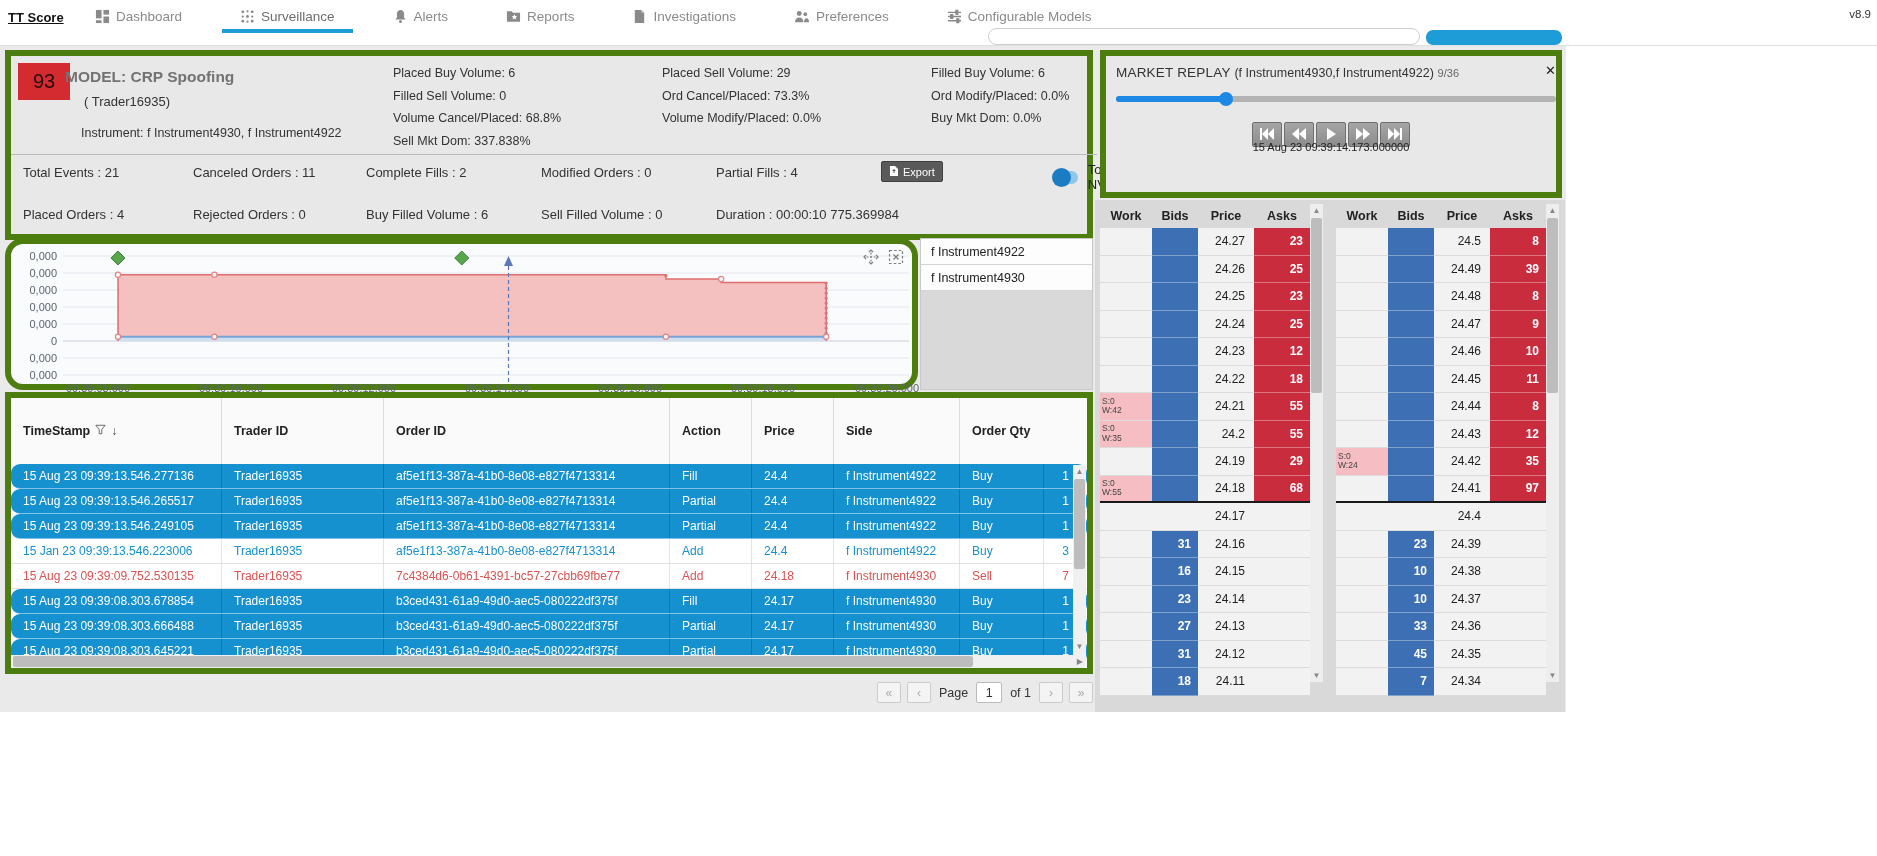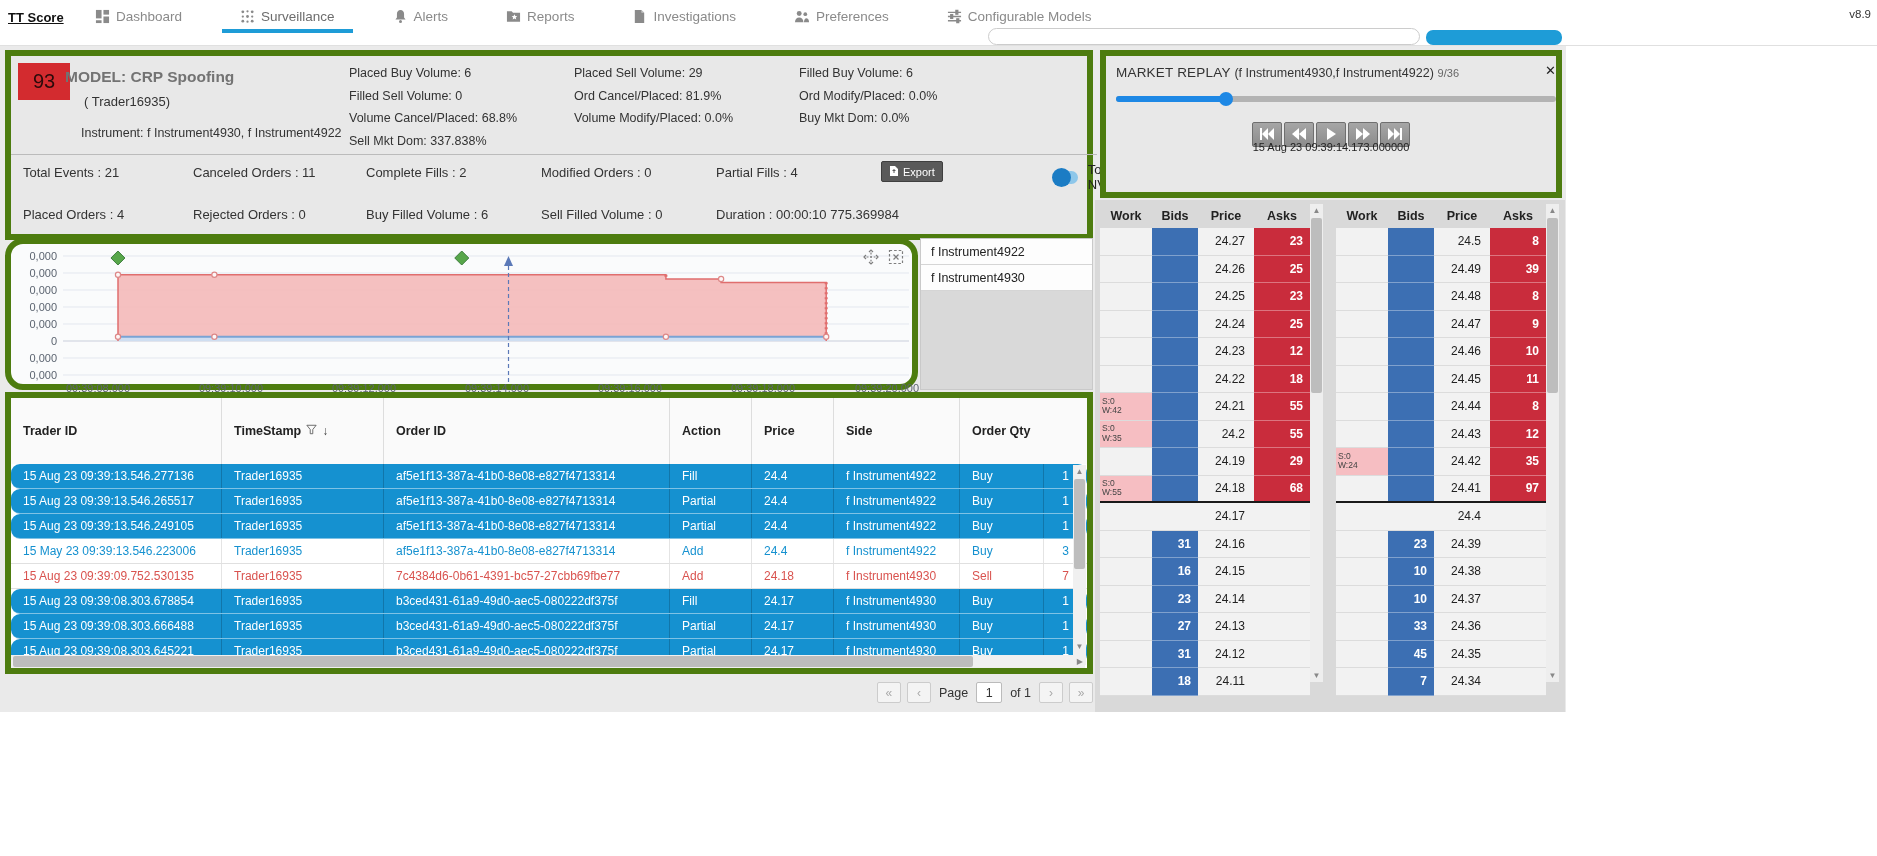--- a/index.html
+++ b/index.html
@@ -23,21 +23,21 @@
   .content { position:absolute; left:0; top:46px; width:1566px; height:666px; background:#eaeaea; }
   .card { position:absolute; background:#e8e8e8; border:6px solid #4d7c0f; }
 
   
   .model { left:5px; top:4px; width:1088px; height:190px; }
   .score { position:absolute; left:7px; top:7px; width:52px; height:37px; background:#d32b2f; color:#2b0b0b; font-size:20px; display:flex; align-items:center; justify-content:center; }
   .mtitle { position:absolute; left:54px; top:12px; font-size:15.5px; font-weight:bold; color:#737373; }
   .mtrader { position:absolute; left:73px; top:38px; font-size:13px; color:#333; }
   .minstr { position:absolute; left:70px; top:70px; font-size:12.5px; color:#333; }
   .stats { position:absolute; left:338px; top:6px; display:flex; }
-  .statcol { width:225px; }
+  .statcol { width:225px;margin-left:44px; }
   .statline { font-size:12.5px; color:#333; line-height:22.5px; white-space:nowrap; }
   .summary { position:absolute; left:0; top:98px; width:1086px; height:90px; border-top:1px solid #bbb; }
   .sumrow { position:absolute; left:12px; top:10px; display:grid; grid-template-columns:170px 173px 175px 175px 260px; font-size:13px; color:#333; white-space:nowrap; }
   .sumrow.r2 { top:52px; }
   .export { position:absolute; left:870px; top:6px; height:21px; padding:0 7px; background:#5a5a5a; border:1px solid #3f3f3f; border-radius:2px; color:#fff; font-size:11px; display:flex; align-items:center; gap:4px; cursor:pointer; font-family:inherit; }
   .toggle-wrap { position:absolute; left:1044px; top:7px; display:flex; align-items:center; gap:10px; }
   .toggle { position:relative; width:30px; height:13px; background:#8ec7ea; border-radius:7px; display:inline-block; cursor:pointer; }
   .toggle .knob { position:absolute; left:-3px; top:-3px; width:19px; height:19px; border-radius:50%; background:#1b7cc4; }
   .tlabel { font-size:13px; color:#222; }
 
@@ -216,21 +216,21 @@
       <div class="minstr">Instrument: f Instrument4930, f Instrument4922</div>
       <div class="stats" id="stats">
           <div class="statcol">
             <div class="statline">Placed Buy Volume: 6</div>
             <div class="statline">Filled Sell Volume: 0</div>
             <div class="statline">Volume Cancel/Placed: 68.8%</div>
             <div class="statline">Sell Mkt Dom: 337.838%</div>
           </div>
           <div class="statcol">
             <div class="statline">Placed Sell Volume: 29</div>
-            <div class="statline">Ord Cancel/Placed: 81.9%</div>
+            <div class="statline">Ord Cancel/Placed: 73.3%</div>
             <div class="statline">Volume Modify/Placed: 0.0%</div>
           </div>
           <div class="statcol">
             <div class="statline">Filled Buy Volume: 6</div>
             <div class="statline">Ord Modify/Placed: 0.0%</div>
             <div class="statline">Buy Mkt Dom: 0.0%</div>
           </div>
         </div>
       <div class="summary">
         <div class="sumrow" id="sumline1">
@@ -322,28 +322,28 @@
     </section>
 
     <section class="ilist" id="ilist">
         <div class="iitem">f Instrument4922</div>
         <div class="iitem">f Instrument4930</div>
       </section>
 
     <section class="card tablecard">
       <div class="trow thead" id="thead">
           <div class="th">
-            <span>Trader ID</span>
-          </div>
-          <div class="th">
             <span>TimeStamp</span>
             <span class="sorticon"><svg width="11" height="11" viewBox="0 0 13 12" fill="none" stroke="#555">
                 <path d="M1 1 H12 L8 6 V11 H5 V6 Z"></path>
               </svg></span>
             <span class="sorticon">↓</span>
+          </div>
+          <div class="th">
+            <span>Trader ID</span>
           </div>
           <div class="th">
             <span>Order ID</span>
           </div>
           <div class="th">
             <span>Action</span>
           </div>
           <div class="th">
             <span>Price</span>
           </div>
@@ -379,21 +379,21 @@
             <div class="td td0">15 Aug 23 09:39:13.546.249105</div>
             <div class="td td1">Trader16935</div>
             <div class="td td2">af5e1f13-387a-41b0-8e08-e827f4713314</div>
             <div class="td td3">Partial</div>
             <div class="td td4">24.4</div>
             <div class="td td5">f Instrument4922</div>
             <div class="td td6">Buy</div>
             <div class="td td7">1</div>
           </div>
           <div class="trow add-buy">
-            <div class="td td0">15 May 23 09:39:13.546.223006</div>
+            <div class="td td0">15 Jan 23 09:39:13.546.223006</div>
             <div class="td td1">Trader16935</div>
             <div class="td td2">af5e1f13-387a-41b0-8e08-e827f4713314</div>
             <div class="td td3">Add</div>
             <div class="td td4">24.4</div>
             <div class="td td5">f Instrument4922</div>
             <div class="td td6">Buy</div>
             <div class="td td7">3</div>
           </div>
           <div class="trow add-sell">
             <div class="td td0">15 Aug 23 09:39:09.752.530135</div>

